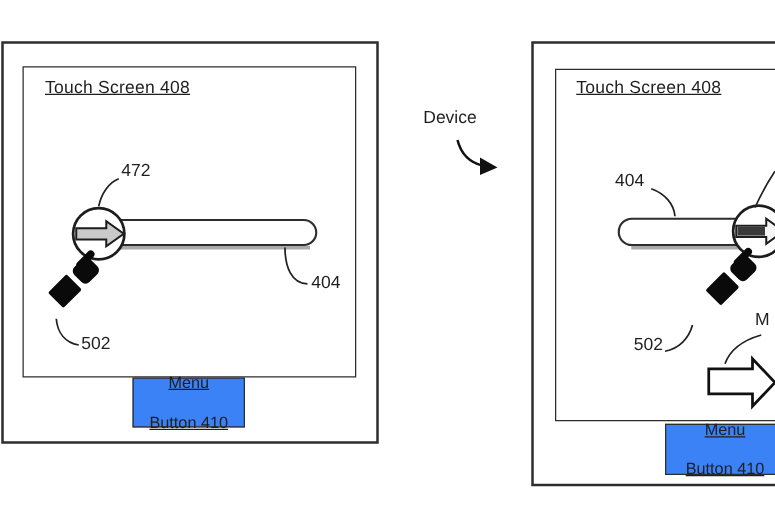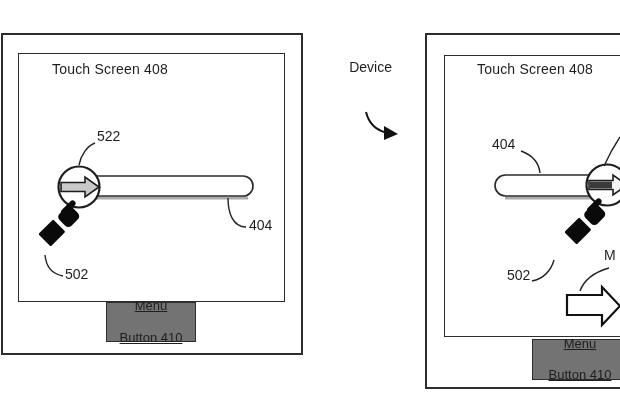--- a/index.html
+++ b/index.html
@@ -3,48 +3,48 @@
 <meta charset="utf-8">
 <style>
   html,body{margin:0;padding:0;background:#ffffff;}
   #figure{
     position:relative;width:620px;height:410px;background:#ffffff;
     overflow:hidden;font-family:"Liberation Sans",sans-serif;color:#1f1f1f;
   }
   .rect{position:absolute;border:2px solid #2d2d2d;background:transparent;box-sizing:border-box;}
   .rect.inner{border-width:1.5px;}
   .lbl{position:absolute;white-space:nowrap;}
-  .ts-label{font-size:14px;letter-spacing:.2px;margin-left:16px;}
+  .ts-label{font-size:14px;text-decoration:underline;letter-spacing:.2px;}
   .ref{font-size:14px;}
-  .menu-box{position:absolute;border:1.5px solid #2d2d2d;background:#737373;box-sizing:border-box;
+  .menu-box{position:absolute;border:1.5px solid #2d2d2d;background:#3b82f6;box-sizing:border-box;
     display:flex;flex-direction:column;align-items:center;justify-content:center;line-height:1.25;gap:15px;}
   .menu-box span{font-size:13px;text-decoration:underline;}
   .device-lbl{position:absolute;text-align:center;font-size:14px;line-height:1.35;}
   svg.art{position:absolute;left:0;top:0;pointer-events:none;}
 </style>
 </head>
 <body>
 
 <div id="figure">
 
   <div class="rect" style="left:1px;top:33px;width:302px;height:322px;"></div>
   <div class="rect inner" style="left:18px;top:53px;width:267px;height:249px;"></div>
 
   <div class="lbl ts-label" style="left:36px;top:61px;">Touch Screen 408</div>
 
   <div class="menu-box" style="left:106px;top:302px;width:90px;height:40px;">
     <span>Menu</span>
     <span>Button 410</span>
   </div>
 
-  <div class="lbl ref" style="left:97px;top:128px;">522</div>
+  <div class="lbl ref" style="left:97px;top:128px;">472</div>
   <div class="lbl ref" style="left:249px;top:217px;">404</div>
   <div class="lbl ref" style="left:65px;top:266px;">502</div>
 
-  <div class="device-lbl" style="left:328px;top:58px;width:64px;text-align:right;">
+  <div class="device-lbl" style="left:328px;top:84px;width:64px;">
     <div>Device</div>
   </div>
 
   <div class="rect" style="left:425px;top:33px;width:206px;height:356px;"></div>
   <div class="rect inner" style="left:444px;top:55px;width:186px;height:282px;"></div>
 
   <div class="lbl ts-label" style="left:461px;top:61px;">Touch Screen 408</div>
 
   <div class="menu-box" style="left:532px;top:339px;width:96px;height:41px;">
     <span>Menu</span>

